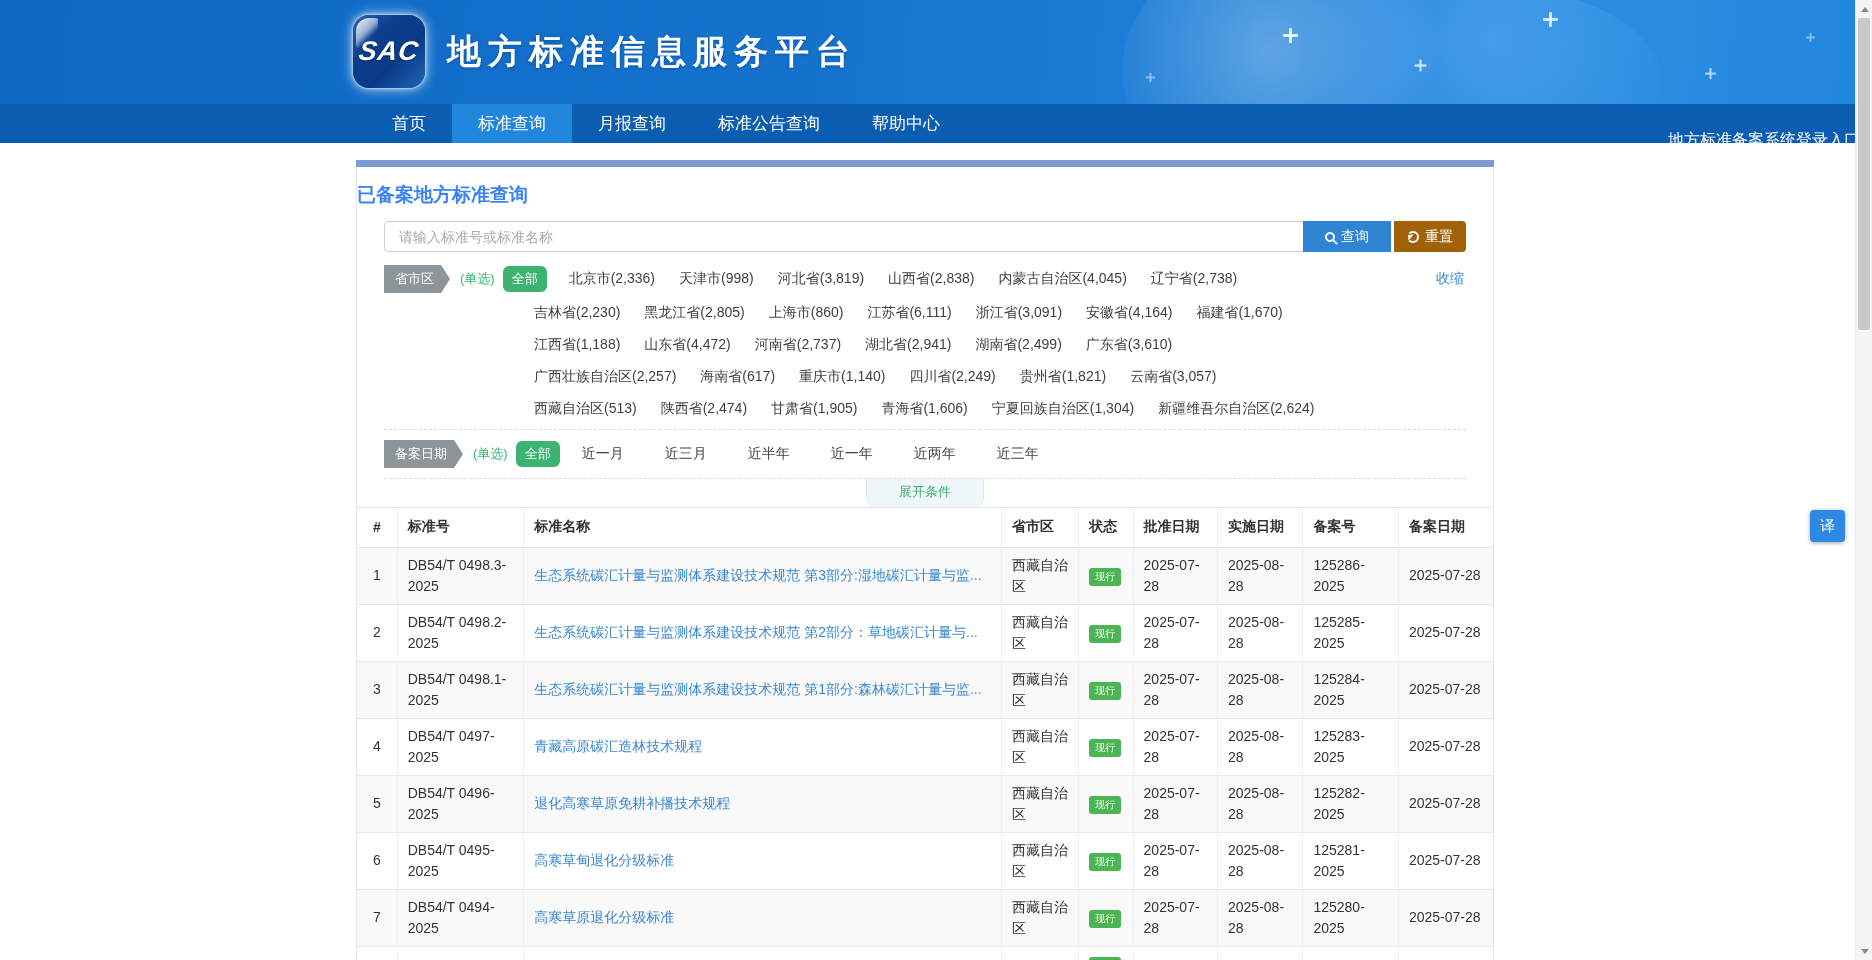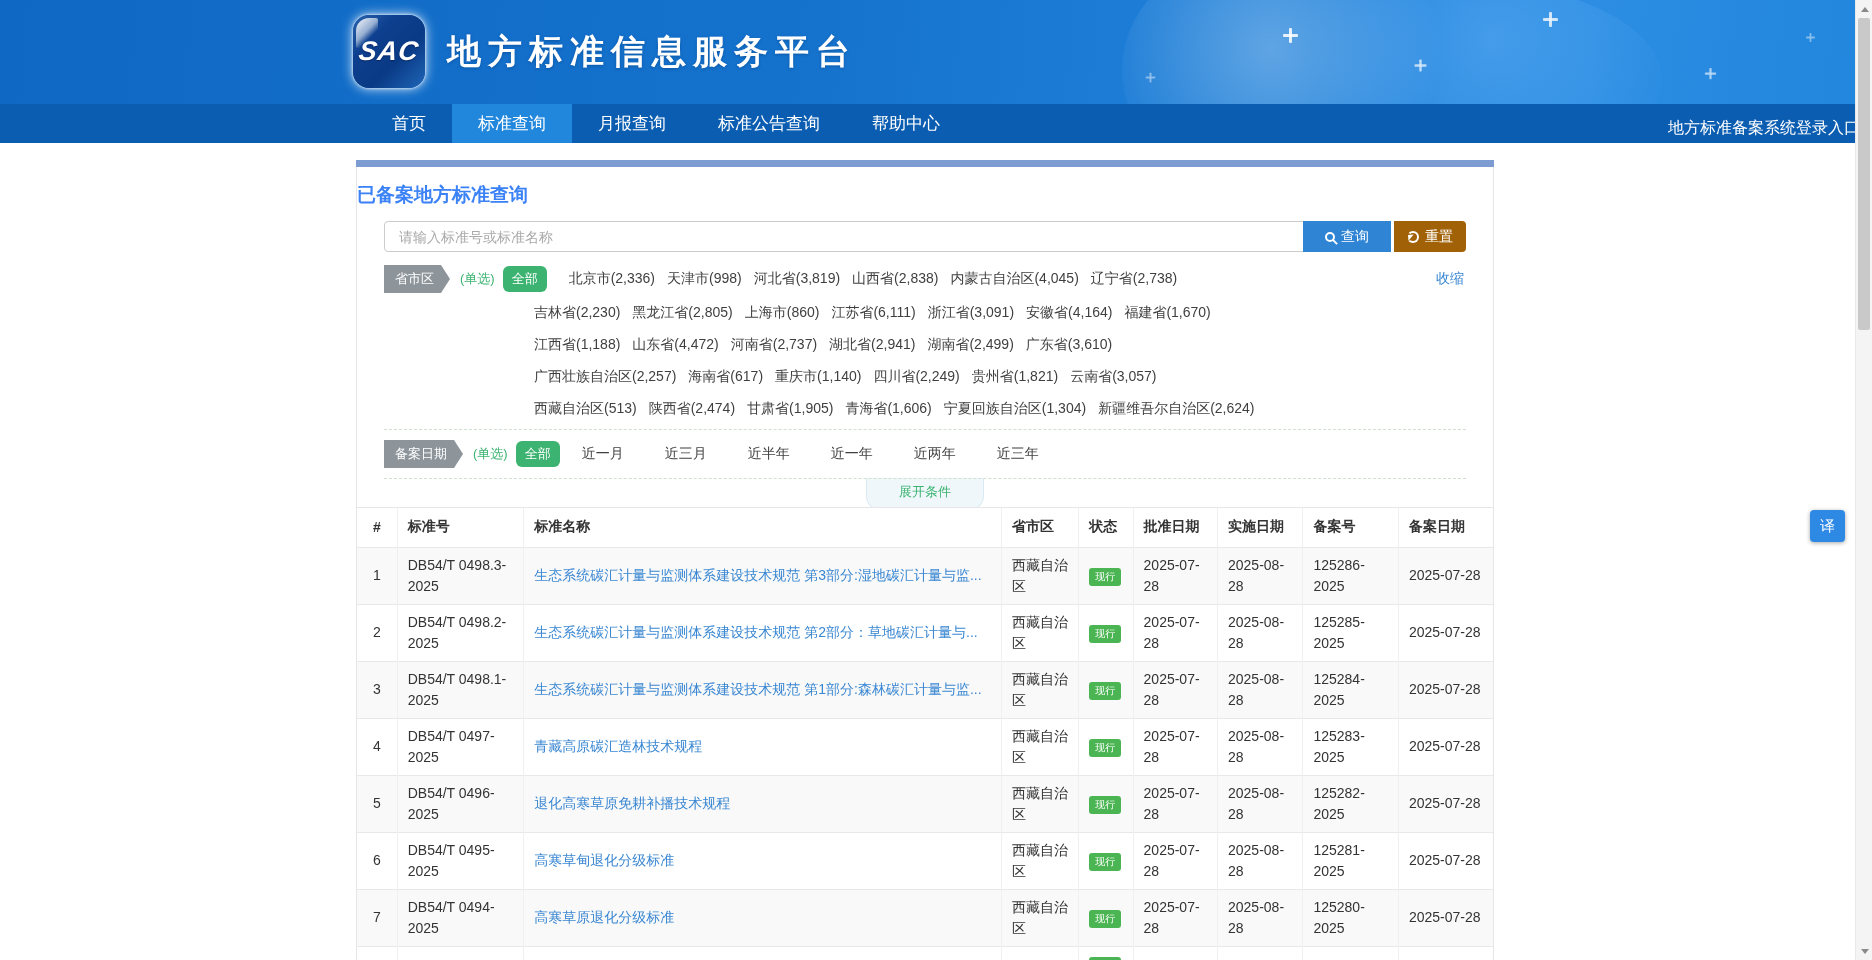--- a/index.html
+++ b/index.html
@@ -33,21 +33,21 @@
   .logo-text { color:#fff; font-style:italic; font-weight:bold; font-size:27px; letter-spacing:1px; transform:skewX(-8deg); text-shadow:0 1px 1px rgba(0,0,40,.4); }
   .site-title { position:absolute; left:447px; top:29px; margin:0; color:#fff; font-size:34px; font-weight:bold;
     letter-spacing:7px; text-shadow:0 1px 3px rgba(0,40,90,.35); }
 
   
   .main-nav { position:absolute; top:104px; left:0; width:1872px; height:39px; background:#0b5db1; }
   .nav-inner { position:absolute; left:356px; width:1139px; height:39px; display:flex; }
   .nav-item { color:#fff; font-size:17px; display:flex; align-items:center; padding:0 26px; cursor:pointer; }
   .nav-item:first-child { margin-left:10px; }
   .nav-item.active { background:#2187dc; }
-  .nav-right { position:absolute; right:12px; top:5px; height:39px; display:flex; align-items:center; color:#fff; font-size:16px; cursor:pointer; }
+  .nav-right { position:absolute; right:12px; top:17px; height:39px; display:flex; align-items:center; color:#fff; font-size:16px; cursor:pointer; }
 
   
   .search-card { position:absolute; left:356px; top:160px; width:1138px; background:#fff; border:1px solid #e6e6e6; }
   .accent-bar { height:7px; background:#7d9cd1; margin:-1px -1px 0; }
   .card-title { text-align:left; color:#3b82f6; font-size:19px; font-weight:bold; margin:15px 0 13px; }
   .search-row { display:flex; margin:0 27px; height:31px; }
   .search-input { flex:1; border:1px solid #cccccc; border-radius:4px 0 0 4px; padding:0 14px; font-size:14px; color:#15803d; outline:none; font-family:inherit; }
   .search-input::placeholder { color:#a9a9a9; }
   .btn { border:none; color:#fff; font-size:14px; display:flex; align-items:center; justify-content:center; gap:6px; cursor:pointer; font-family:inherit; }
   .btn-search { width:88px; background:#2f85d3; margin-left:-1px; }
@@ -57,21 +57,21 @@
   .icon-reload { width:12px; height:12px; border:2px solid #fff; border-radius:50%; border-left-color:transparent; position:relative; flex:0 0 auto; }
   .icon-reload::after { content:""; position:absolute; left:-5px; top:-2px; border:4px solid transparent; border-right-color:#fff; transform:rotate(40deg); }
 
   .filter-area { margin:13px 27px 0; position:relative; font-size:14px; }
   .filter-line { display:flex; align-items:center; margin-bottom:8px; min-height:24px; }
   .filter-line.indent { padding-left:150px; }
   .tag { background:#8d959b; color:#fff; font-size:13px; padding:5px 16px 5px 11px; flex:0 0 auto;
     clip-path:polygon(0 0, calc(100% - 9px) 0, 100% 50%, calc(100% - 9px) 100%, 0 100%); }
   .mode { color:#3cb370; margin:0 8px 0 10px; font-size:13px; flex:0 0 auto; }
   .all-btn { background:#3cb370; color:#fff; padding:4px 9px; border-radius:6px; font-size:13px; cursor:pointer; flex:0 0 auto; }
-  .opts { display:flex; gap:12px; margin-left:22px; color:#3f3f3f; flex-wrap:nowrap; }
+  .opts { display:flex; gap:24px; margin-left:22px; color:#3f3f3f; flex-wrap:nowrap; }
   .filter-line.indent .opts { margin-left:0; }
   .opt { cursor:pointer; white-space:nowrap; }
   .collapse-link { position:absolute; right:2px; top:5px; color:#3a87d2; font-size:14px; cursor:pointer; }
 
   .date-wrap { border-top:1px dashed #cfe0d0; border-bottom:1px dashed #cfe0d0; padding:10px 0; margin-top:2px; }
   .date-wrap .filter-line { margin-bottom:0; }
   .date-opts { gap:41px; }
 
   .expand-pill { display:block; margin:-1px auto 0; width:118px; text-align:center; color:#3cb370; font-size:13px;
     background:#eff7fb; border:1px solid #dbeaf2; border-top:none; border-radius:0 0 14px 14px; padding:5px 0 8px; cursor:pointer; }

